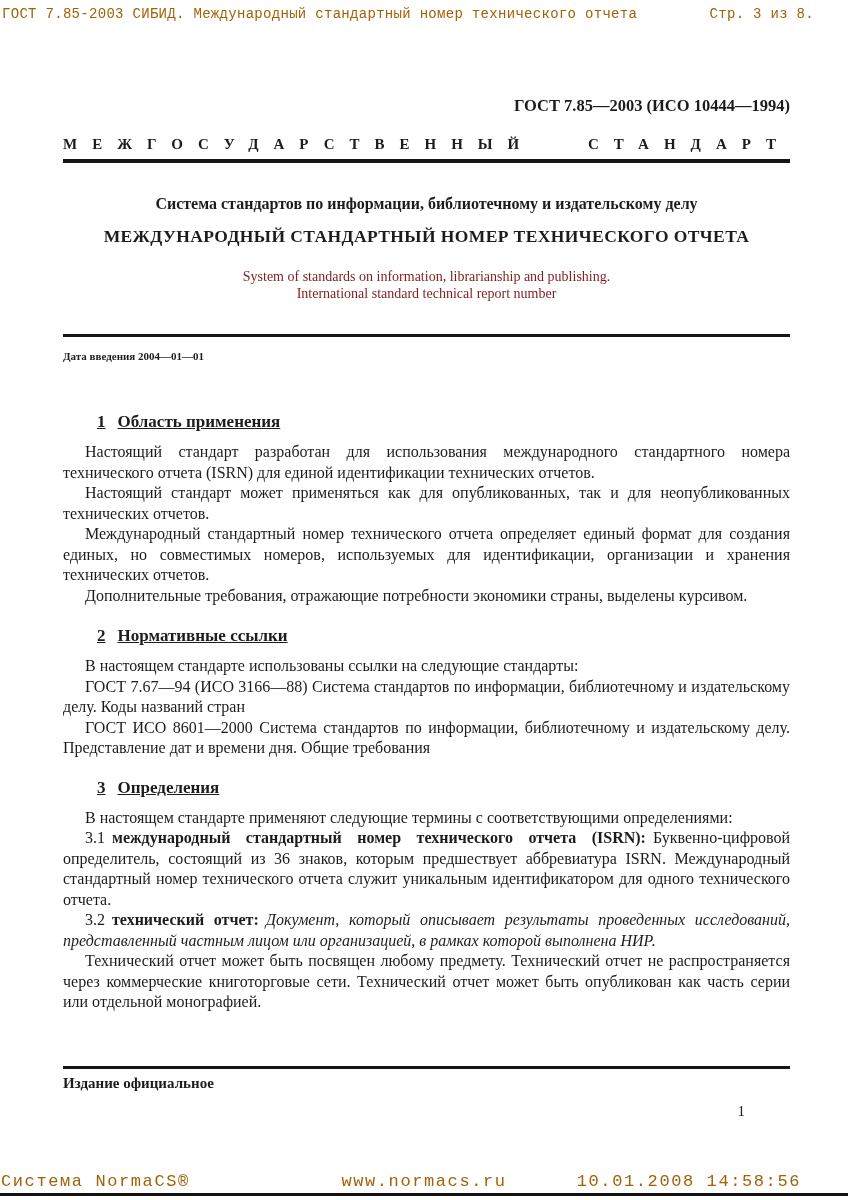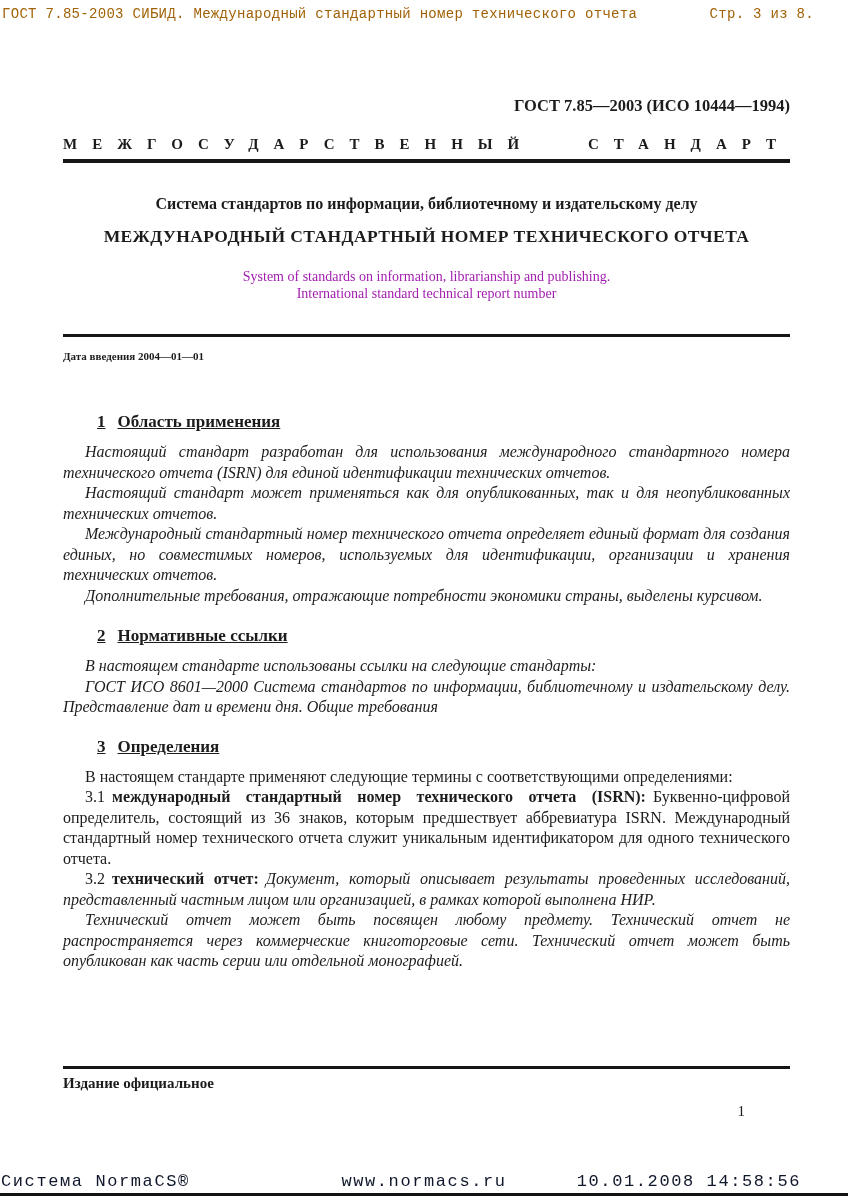--- a/index.html
+++ b/index.html
@@ -19,21 +19,21 @@
     position: absolute; top: 6px; left: 2px; right: 34px;
     display: flex; justify-content: space-between;
     font-family: "Liberation Mono", "DejaVu Sans Mono", monospace;
     font-size: 14px; letter-spacing: 0.3px; color: #a16207;
     white-space: nowrap;
   }
   .bottombar {
     position: absolute; top: 1172px; left: 0; right: 0;
     display: grid; grid-template-columns: 1fr auto 1fr;
     font-family: "Liberation Mono", "DejaVu Sans Mono", monospace;
-    font-size: 17px; letter-spacing: 1.6px; color: #0f172a;
+    font-size: 17px; letter-spacing: 1.6px; color: #a16207;
     white-space: nowrap;
   }
   .bottombar .bb-left   { text-align: left; padding-left: 1px; }
   .bottombar .bb-center { text-align: right; }
   .bottombar .bb-right  { text-align: right; padding-right: 47px; }
   .bottom-line {
     position: absolute; top: 1193px; left: 0; right: 0;
     height: 3px; background: #121212;
   }
 
@@ -62,21 +62,21 @@
     font-weight: bold; font-size: 16px;
   }
   .main-title {
     margin-top: 13px;
     text-align: center;
     font-weight: bold; font-size: 17.5px; letter-spacing: 0.4px;
   }
   .en-title {
     margin-top: 21px;
     text-align: center;
-    font-size: 14px; line-height: 17px; color: #a21caf;
+    font-size: 14px; line-height: 17px; color: #7f1d1d;
   }
   .effective-date {
     margin-top: 13px;
     text-align: left;
     font-weight: bold; font-size: 11px;
   }
 
   .sec-h {
     margin: 4px; padding-left: 30px;
     font-size: 17px; font-weight: bold; text-decoration: underline;
@@ -85,21 +85,21 @@
   .sec-1 { margin-top: 50px; }
   .sec-2 { margin-top: 20px; }
   .sec-3 { margin-top: 19px; }
   .sec-body { margin-top: 10px; }
 
   .para {
     margin: 0;
     font-size: 16px; line-height: 20.5px;
     text-align: justify; text-indent: 22px;
   }
-  .italic { font-style: italic; }
+  .italic { }
   .roman  { font-style: normal; }
   .t-num  { margin-right: 7px; }
   .t-term { font-weight: bold; margin-right: 7px; }
   .def-italic { font-style: italic; }
   .def-roman  { font-style: normal; }
 
   .doc-footer {
     position: absolute; top: 1066px; left: 63px; right: 58px;
   }
   .doc-footer .rule-heavy { margin-top: 0; height: 3px; }
@@ -150,20 +150,21 @@
     <p class="para italic">Настоящий стандарт может применяться как для опубликованных, так и для неопубликованных технических отчетов.</p>
     <p class="para italic">Международный стандартный номер технического отчета определяет единый формат для создания единых, но совместимых номеров, используемых для идентификации, организации и хранения технических отчетов.</p>
     <p class="para italic">Дополнительные требования, отражающие потребности экономики страны, выделены курсивом.</p>
   </div>
 
   <h2 class="sec-h sec-2">
     <span class="h-num">2</span><span>Нормативные ссылки</span>
   </h2>
   <div class="sec-body">
     <p class="para italic">В настоящем стандарте использованы ссылки на следующие стандарты:</p>
+    <p class="para italic">ГОСТ 7.67—94 (ИСО 3166—88) Система стандартов по информации, библиотечному и издательскому делу. Коды названий стран</p>
     <p class="para italic">ГОСТ ИСО 8601—2000 Система стандартов по информации, библиотечному и издательскому делу. Представление дат и времени дня. Общие требования</p>
   </div>
 
   <h2 class="sec-h sec-3">
     <span class="h-num">3</span><span>Определения</span>
   </h2>
   <div class="sec-body">
     <p class="para roman">В настоящем стандарте применяют следующие термины с соответствующими определениями:</p>
     <p class="para roman">
       <span class="t-num">3.1</span><span class="t-term">международный стандартный номер технического отчета (ISRN):</span><span class="def-roman">Буквенно-цифровой определитель, состоящий из 36 знаков, которым предшествует аббревиатура ISRN. Международный стандартный номер технического отчета служит уникальным идентификатором для одного технического отчета.</span>

